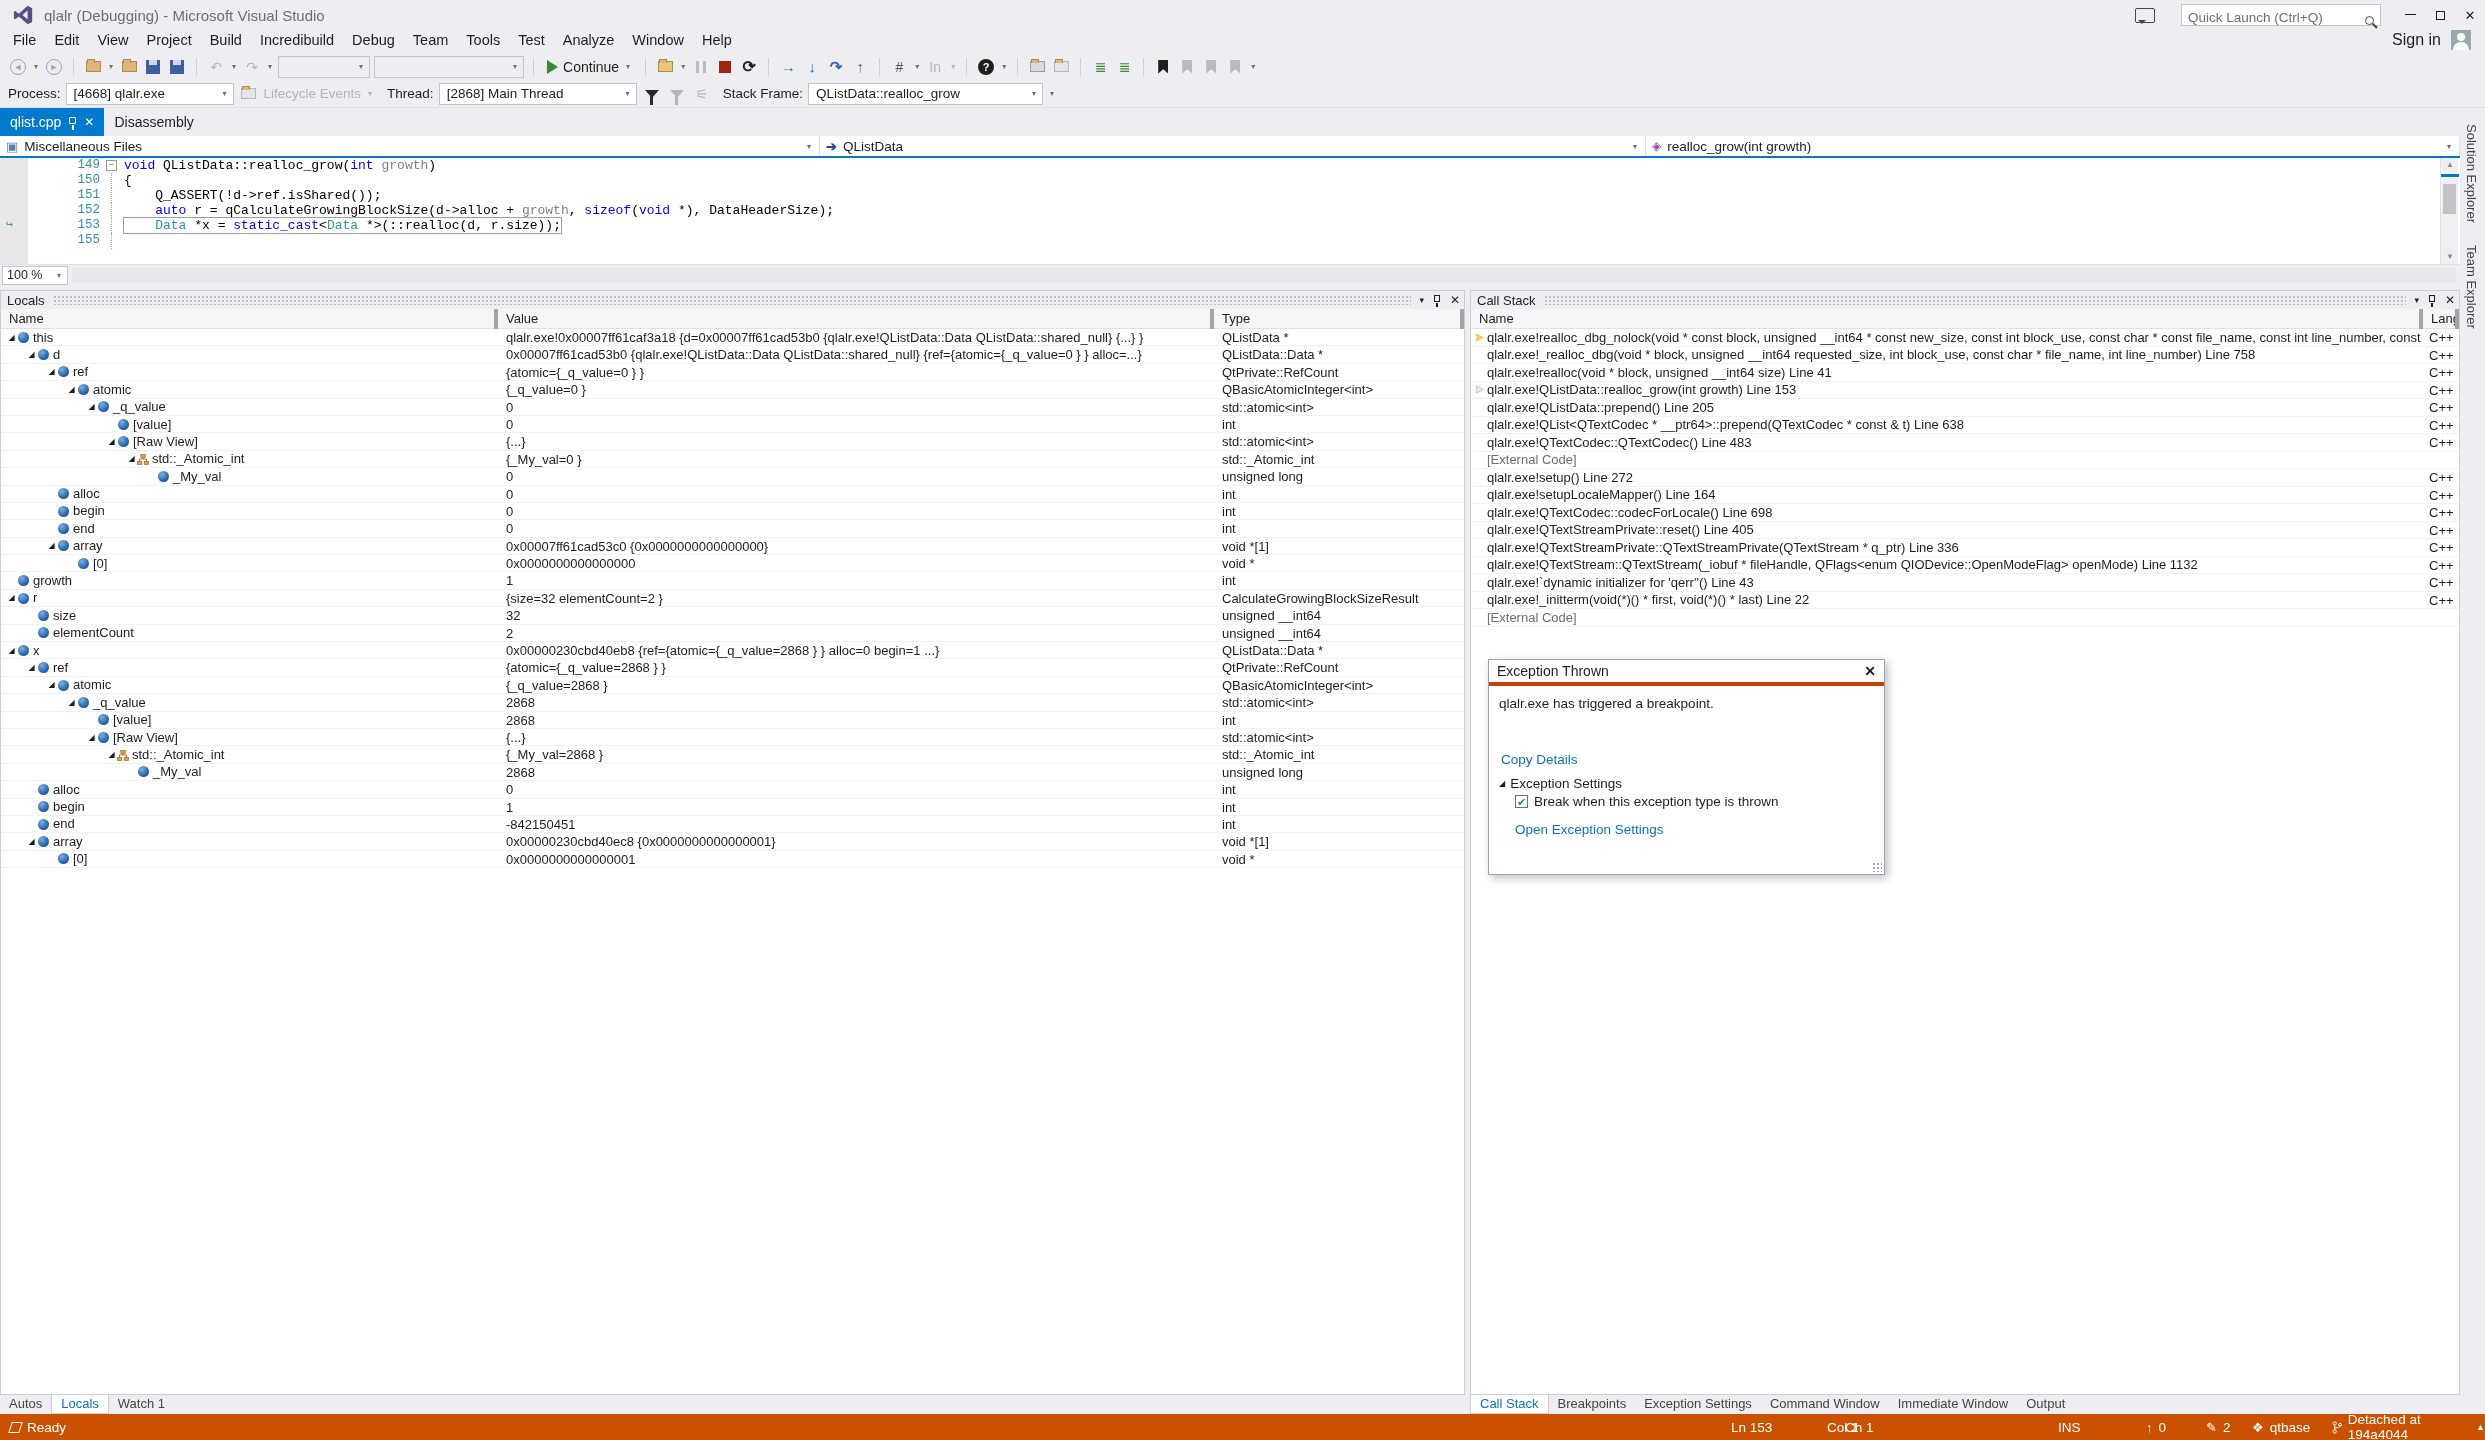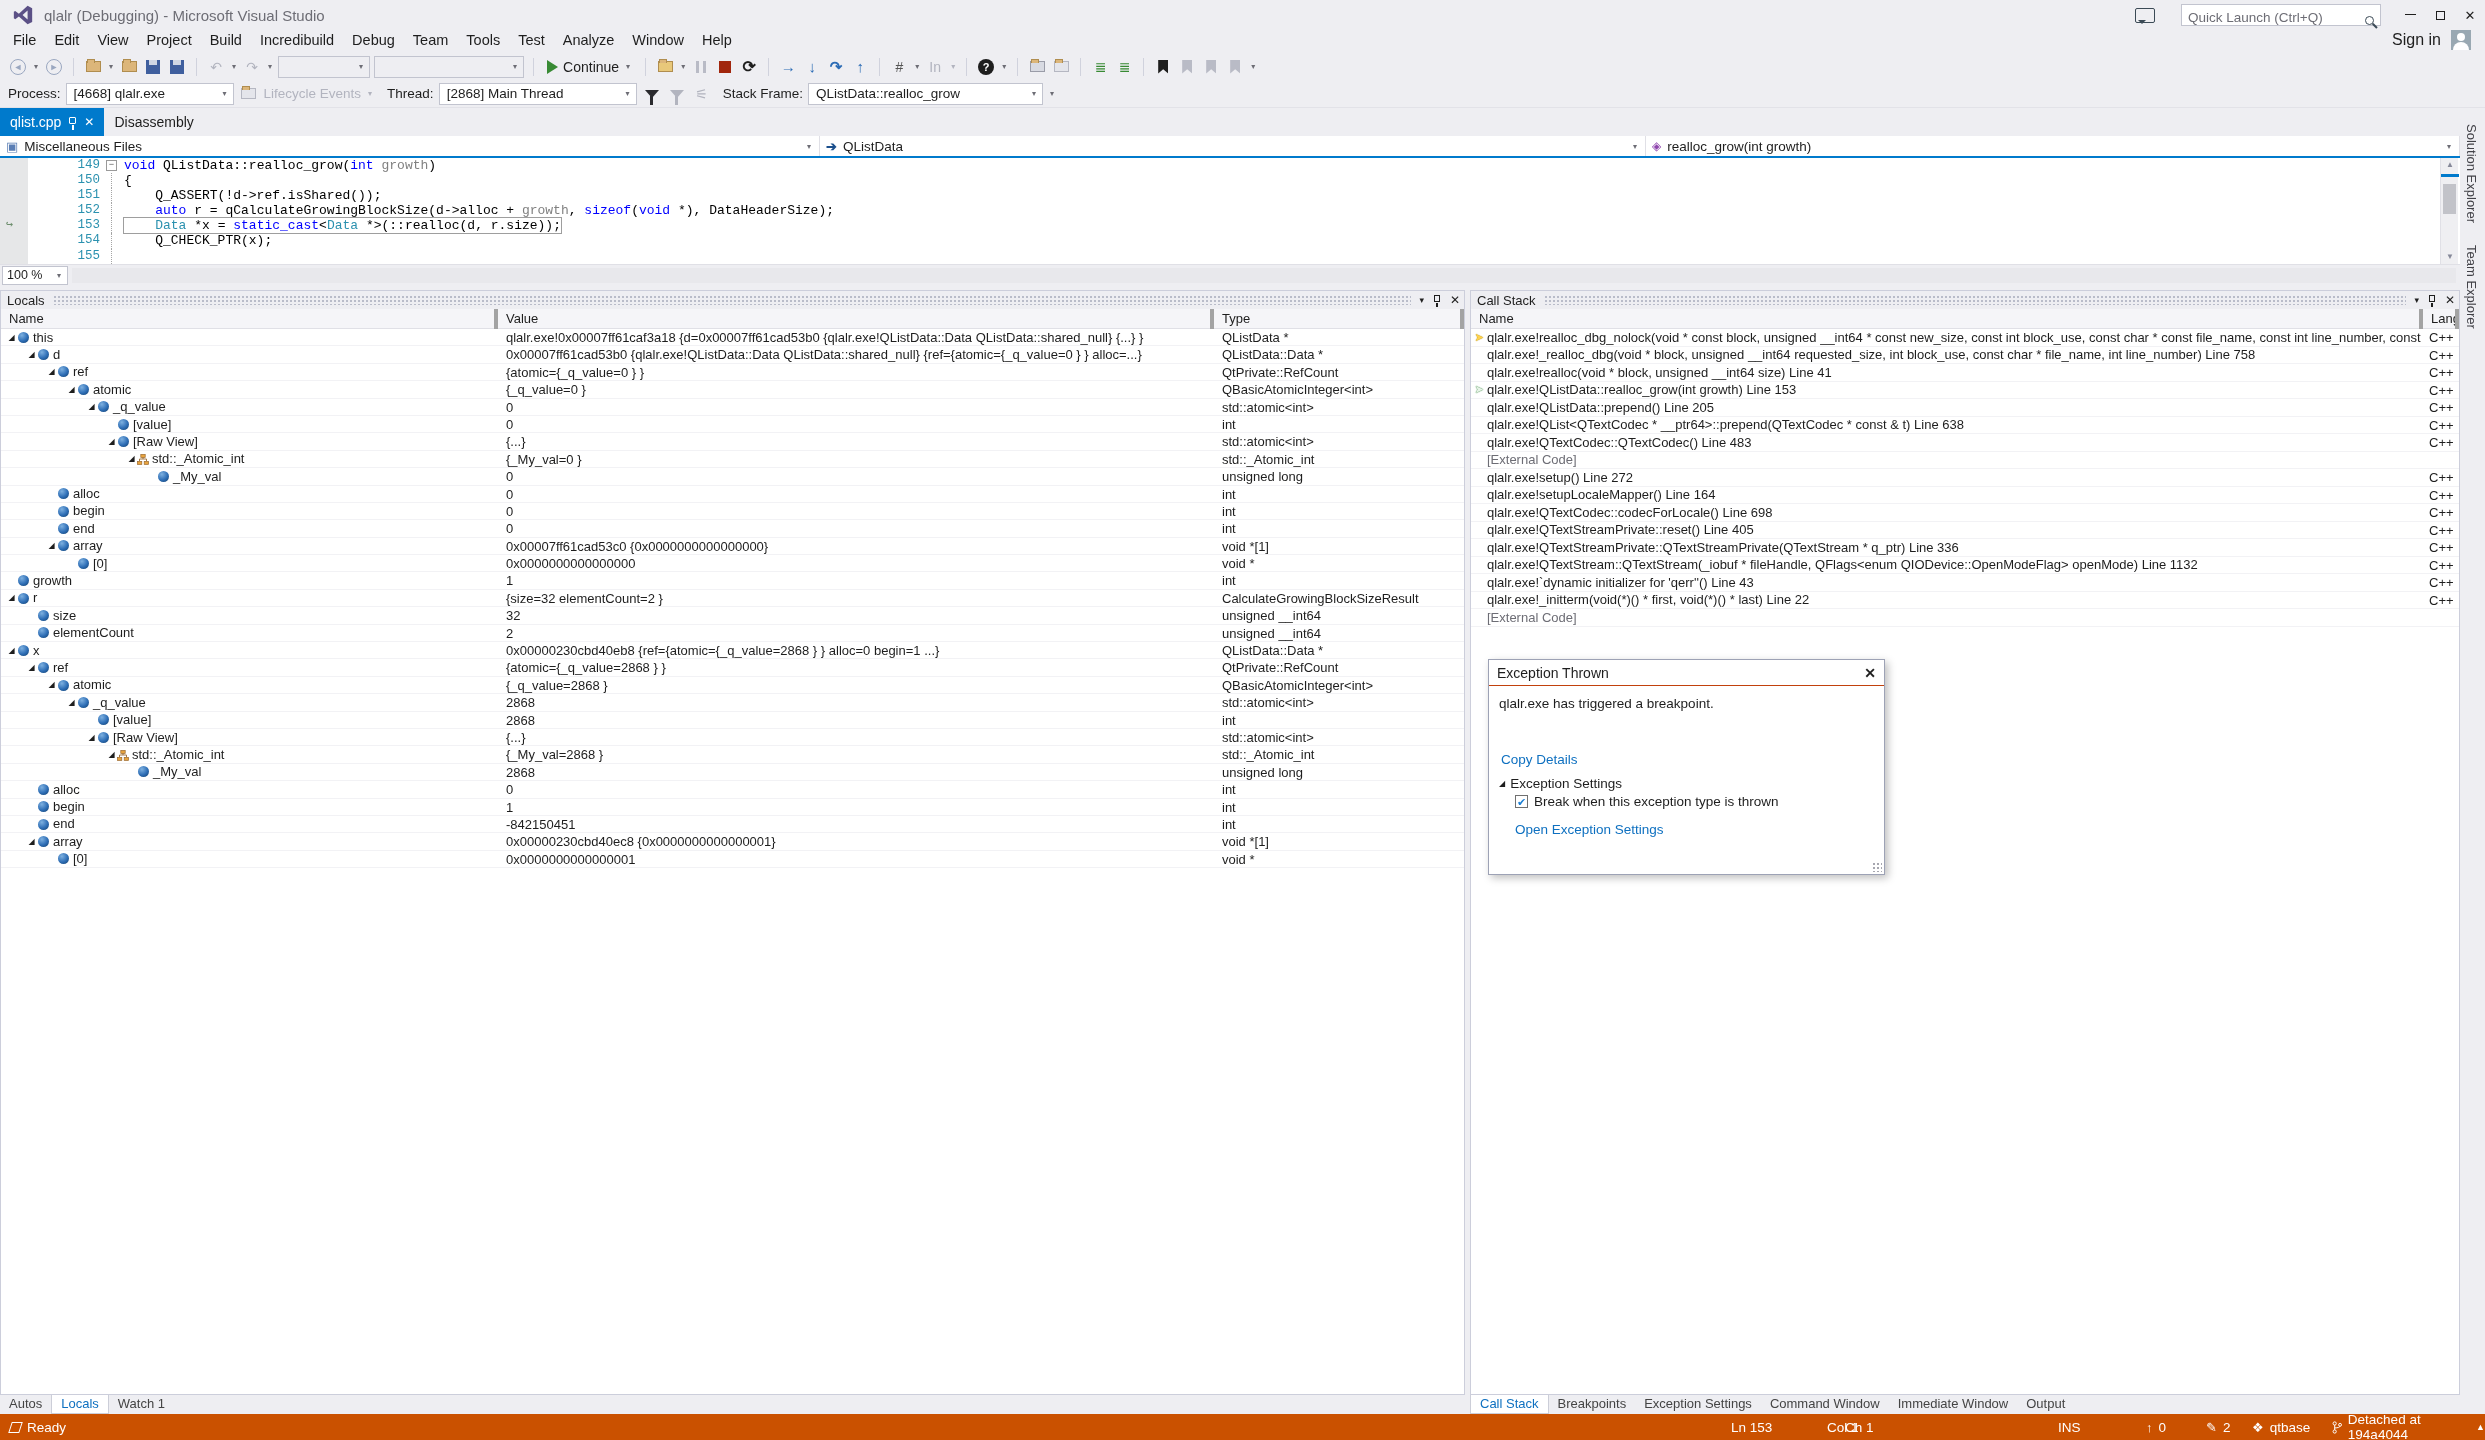--- a/index.html
+++ b/index.html
@@ -126,21 +126,21 @@
   .cs-row { display:grid; grid-template-columns:952px auto; height:17.5px; line-height:17.4px; font-size:13px; border-bottom:1px solid #f2f2f5; }
   .cs-name { overflow:hidden; white-space:nowrap; display:flex; align-items:center; }
   .cs-marker { width:16px; flex:none; text-align:center; font-size:11px; }
   .m-yellow { color:#ffd24e; text-shadow:0 0 1px #b9971b, 0 0 1px #b9971b; }
   .m-green { color:#e8f3e8; text-shadow:0 0 1px #3f8e44, 0 0 1px #3f8e44; }
   .cs-lang { padding-left:6px; }
   .cs-ext { color:#6d6d75; }
 
   
   .exc-popup { position:absolute; left:1488px; top:659px; width:397px; height:216px; background:#fff; border:1px solid #9da2b5; box-shadow:3px 3px 8px rgba(0,0,0,.25); z-index:5; }
-  .exc-title { height:26px; display:flex; align-items:center; padding:0 8px; font-size:14px; border-bottom:1px solid #c2410c; background:#fff; }
+  .exc-title { height:26px; display:flex; align-items:center; padding:0 8px; font-size:14px; border-bottom:4px solid #c2410c; background:#fff; }
   .exc-close { margin-left:auto; font-size:14px; font-weight:bold; }
   .exc-msg { padding:10px 10px; font-size:13.5px; }
   .exc-link { color:#0e70c0; font-size:13.5px; }
   .exc-copy { position:absolute; left:12px; top:92px; }
   .exc-settings { position:absolute; left:10px; top:116px; font-size:13.5px; display:flex; align-items:center; gap:5px; }
   .exc-tri { font-size:8px; }
   .exc-check-row { position:absolute; left:26px; top:134px; display:flex; align-items:center; gap:6px; font-size:13.5px; }
   .checkbox { width:13px; height:13px; border:1px solid #707070; background:#fff; color:#1b7fd4; font-size:11px; line-height:12px; text-align:center; }
   .exc-open { position:absolute; left:26px; top:162px; }
   .exc-grip { position:absolute; right:2px; bottom:2px; width:10px; height:10px; background-image:radial-gradient(#a7a7b0 1px, transparent 1px); background-size:4px 4px; }
@@ -362,21 +362,20 @@
 </div>
 
 <div class="editor">
   <div class="breakpoint-margin"></div>
   <div id="code-lines">
       <div class="code-line"><span class="ln-num">149</span><span class="collapse-box">−</span><span class="ln-text"><span class="kw">void</span><span class="pl"> QListData::realloc_grow(</span><span class="kw">int</span><span class="pm"> growth</span><span class="pl">)</span></span></div>
       <div class="code-line"><span class="ln-num">150</span><span class="outline-line"></span><span class="ln-text"><span class="pl">{</span></span></div>
       <div class="code-line"><span class="ln-num">151</span><span class="outline-line"></span><span class="ln-text"><span class="pl">    Q_ASSERT(!d-&gt;ref.isShared());</span></span></div>
       <div class="code-line"><span class="ln-num">152</span><span class="outline-line"></span><span class="ln-text"><span class="pl">    </span><span class="kw">auto</span><span class="pl"> r = qCalculateGrowingBlockSize(d-&gt;alloc + </span><span class="pm">growth</span><span class="pl">, </span><span class="kw">sizeof</span><span class="pl">(</span><span class="kw">void</span><span class="pl"> *), DataHeaderSize);</span></span></div>
       <div class="code-line current"><span class="cur-marker">↪</span><span class="ln-num">153</span><span class="outline-line"></span><span class="ln-text"><span class="pl">    </span><span class="ty">Data</span><span class="pl"> *x = </span><span class="kw">static_cast</span><span class="pl">&lt;</span><span class="ty">Data</span><span class="pl"> *&gt;(::realloc(d, r.size));</span></span></div>
-      <div class="code-line"><span class="ln-num">154</span><span class="outline-line"></span><span class="ln-text"><span class="pl">    Q_CHECK_PTR(x);</span></span></div>
       <div class="code-line"><span class="ln-num">155</span><span class="outline-line"></span><span class="ln-text"></span></div>
     </div>
 </div>
 <div class="editor-vscroll">
   <div class="scroll-arrow">▲</div>
   <div class="vmark"></div>
   <div class="vthumb"></div>
   <div class="scroll-arrow" style="position:absolute;bottom:0">▼</div>
 </div>
 <div class="editor-bottom">

